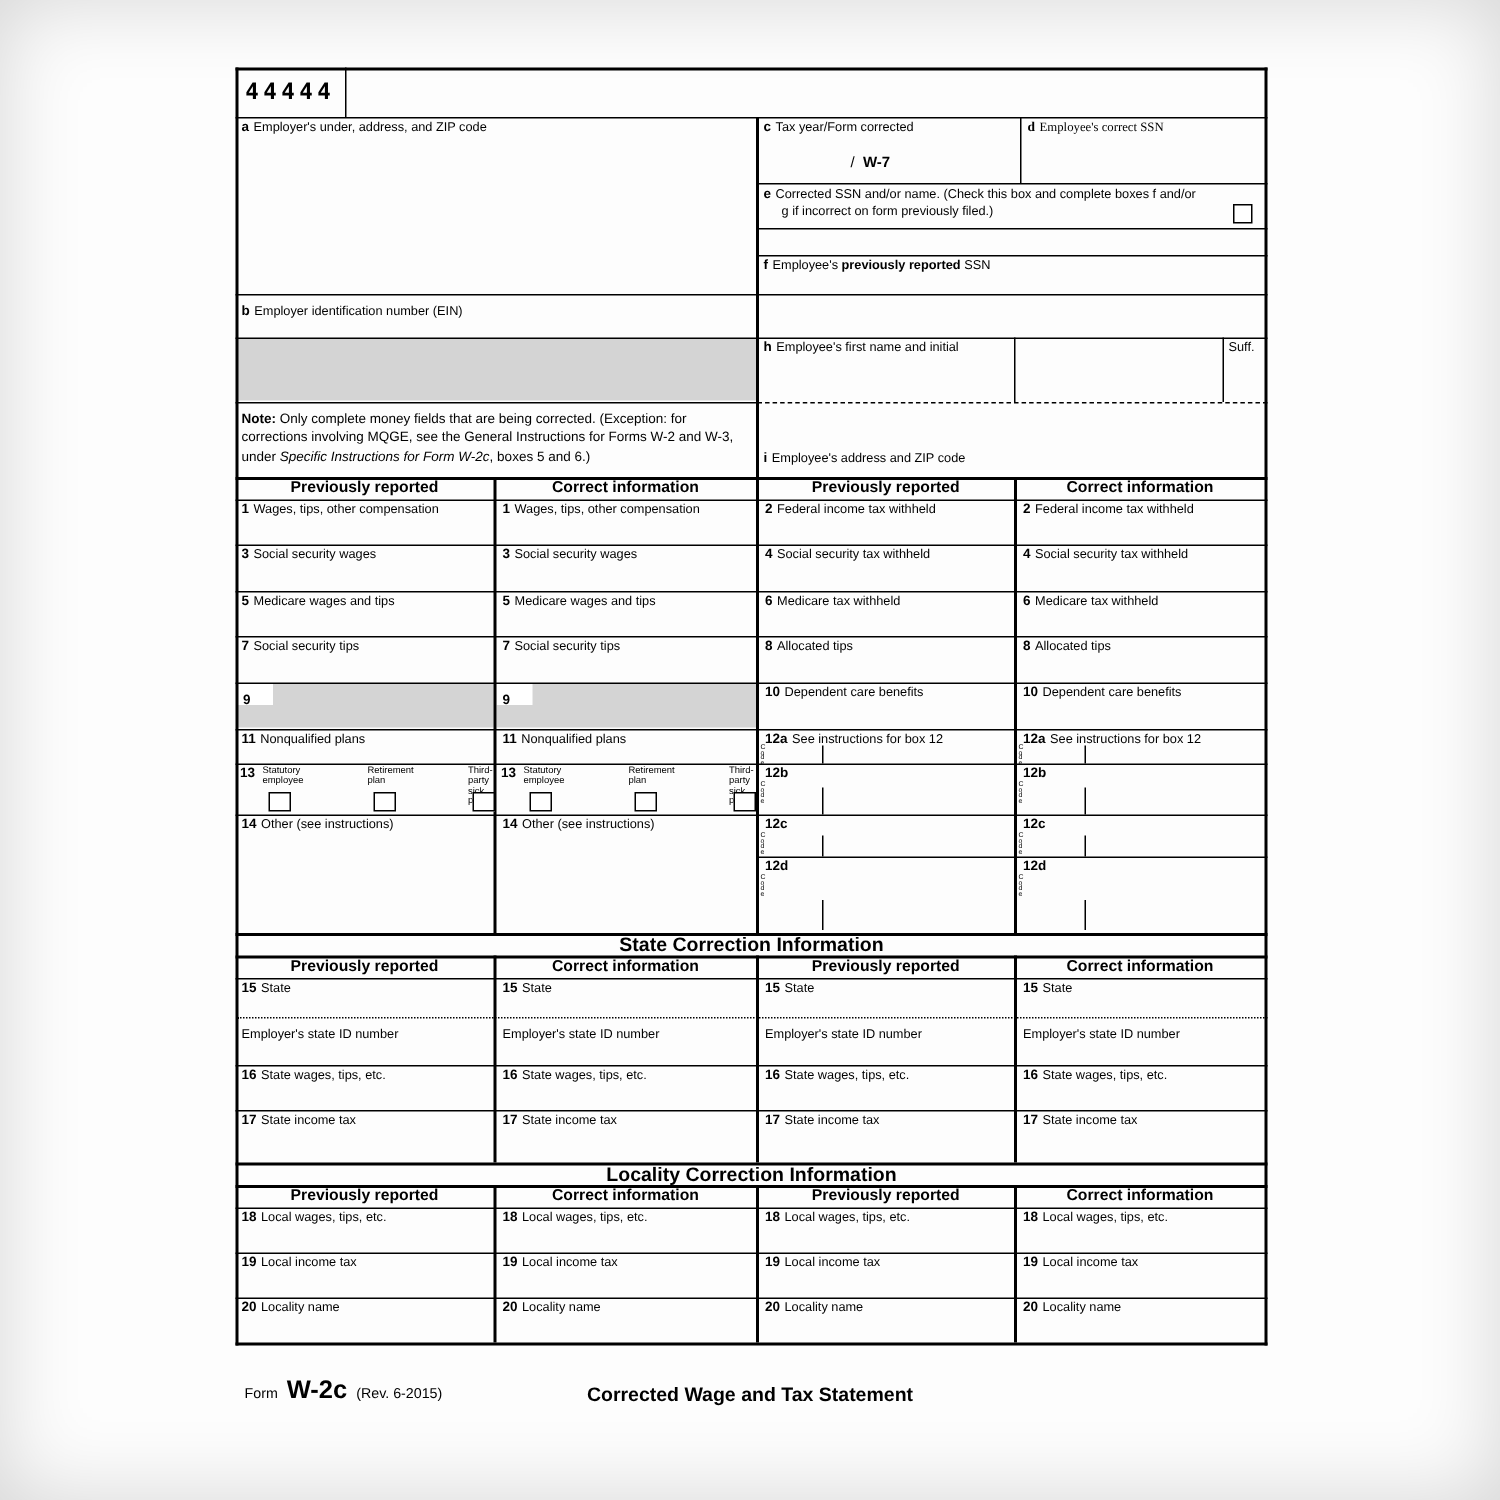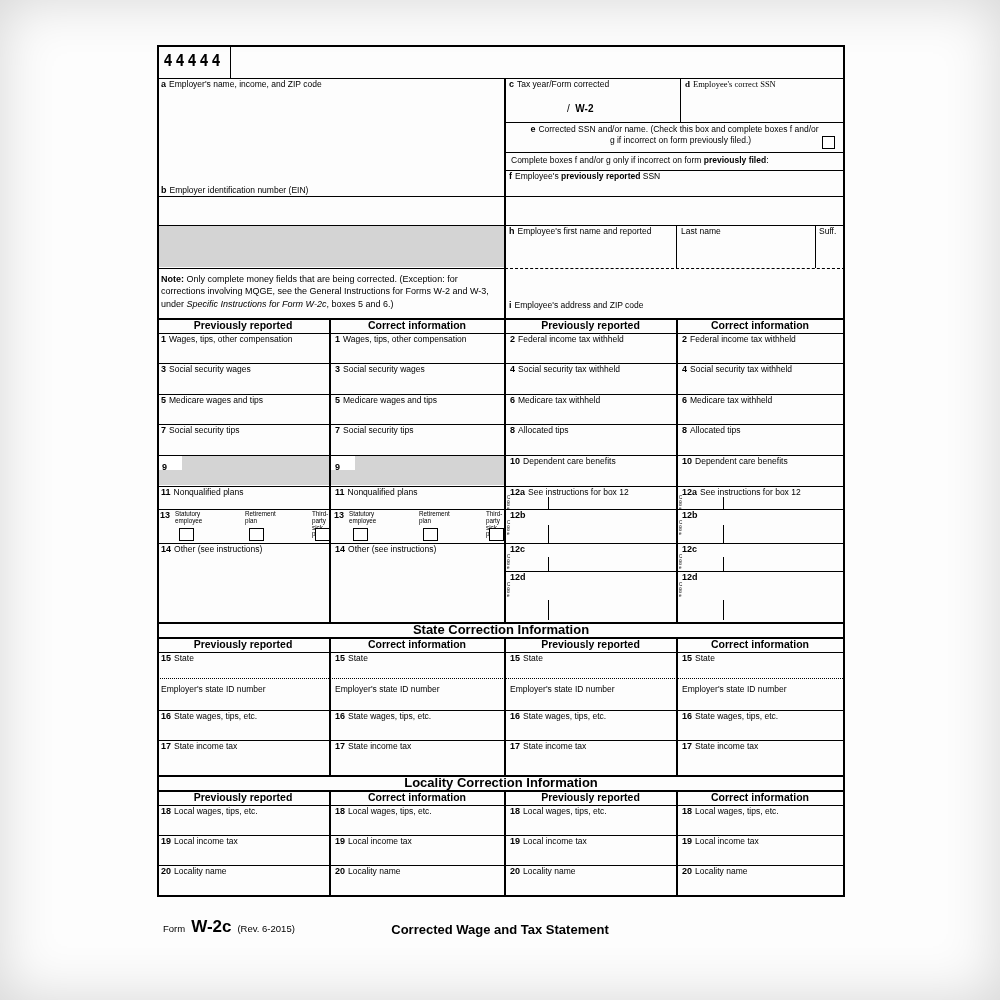--- a/index.html
+++ b/index.html
@@ -92,54 +92,48 @@
   <i class="codesep" style="left:723px;top:497px;height:12px;"></i>
   <i class="codesep" style="left:723px;top:525px;height:18px;"></i>
   <i class="codesep" style="left:723px;top:557px;height:14px;"></i>
   <i class="codesep" style="left:723px;top:600px;height:20px;"></i>
 
   <div class="cell" style="left:157px;top:45px;width:73px;height:33px;padding:0;text-align:center;">
     <span style="font-family:'DejaVu Sans Mono',monospace;font-weight:bold;font-size:15px;letter-spacing:3px;line-height:33px;">44444</span>
   </div>
 
   <div class="cell" style="left:157px;top:78px;width:347px;height:118px;">
-    <span class="bn">a</span><span>Employer's name, income, and ZIP code</span>
-  </div>
-  <div class="cell" style="left:157px;top:184px;width:323px;height:29px;">
+    <span class="bn">a</span><span>Employer's under, address, and ZIP code</span>
+  </div>
+  <div class="cell" style="left:157px;top:201px;width:323px;height:29px;">
     <span class="bn">b</span><span>Employer identification number (EIN)</span>
   </div>
   <div class="cell" style="left:157px;top:268px;width:348px;height:50px;padding:5px 2px 0 4px;font-size:9px;line-height:12.4px;">
     <b>Note:</b><span> Only complete money fields that are being corrected. (Exception: for corrections involving MQGE, see the General Instructions for Forms W-2 and W-3, under </span><i>Specific Instructions for Form W-2c</i><span>, boxes 5 and 6.)</span>
   </div>
 
   <div class="cell" style="left:505px;top:78px;width:175px;height:44px;">
     <span class="bn">c</span><span>Tax year/Form corrected</span>
     <div style="position:absolute;left:62px;top:26px;font-size:10px;">
-      <span>/</span>&nbsp;&nbsp;<b>W-2</b>
+      <span>/</span>&nbsp;&nbsp;<b>W-7</b>
     </div>
   </div>
   <div class="cell" style="left:681px;top:78px;width:162px;height:44px;font-family:Liberation Serif, serif;">
     <span class="bn">d</span><span>Employee's correct SSN</span>
   </div>
-  <div class="cell" style="left:505px;top:122px;width:338px;height:30px;padding-top:3px;text-align:center;">
+  <div class="cell" style="left:505px;top:122px;width:338px;height:30px;padding-top:3px;">
     <div><span class="bn">e</span><span>Corrected SSN and/or name. (Check this box and complete boxes f and/or</span></div>
     <div style="margin-left:12px;margin-top:1px;">g if incorrect on form previously filed.)</div>
   </div>
   <span class="cb" style="left:822px;top:136px;"></span>
-  <div class="cell" style="left:505px;top:152px;width:338px;height:18px;padding-top:4px;padding-left:6px;">
-    <span>Complete boxes f and/or g only if incorrect on form </span><b>previously filed</b><span>:</span>
-  </div>
   <div class="cell" style="left:505px;top:170px;width:338px;height:26px;">
     <span class="bn">f</span><span>Employee's </span><b>previously reported</b><span> SSN</span>
   </div>
   <div class="cell" style="left:505px;top:225px;width:171px;height:43px;">
-    <span class="bn">h</span><span>Employee's first name and reported</span>
-  </div>
-  <div class="cell" style="left:677px;top:225px;width:138px;height:43px;">
-    <span>Last name</span>
+    <span class="bn">h</span><span>Employee's first name and initial</span>
   </div>
   <div class="cell" style="left:816px;top:225px;width:27px;height:43px;padding-left:3px;">
     <span>Suff.</span>
   </div>
   <div class="cell" style="left:505px;top:268px;width:338px;height:50px;padding-top:33px;">
     <span class="bn">i</span><span>Employee's address and ZIP code</span>
   </div>
 
   <div class="hcell" style="left:157px;top:318px;width:172px;height:15px;">Previously reported</div>
   <div class="hcell" style="left:329px;top:318px;width:176px;height:15px;">Correct information</div>

